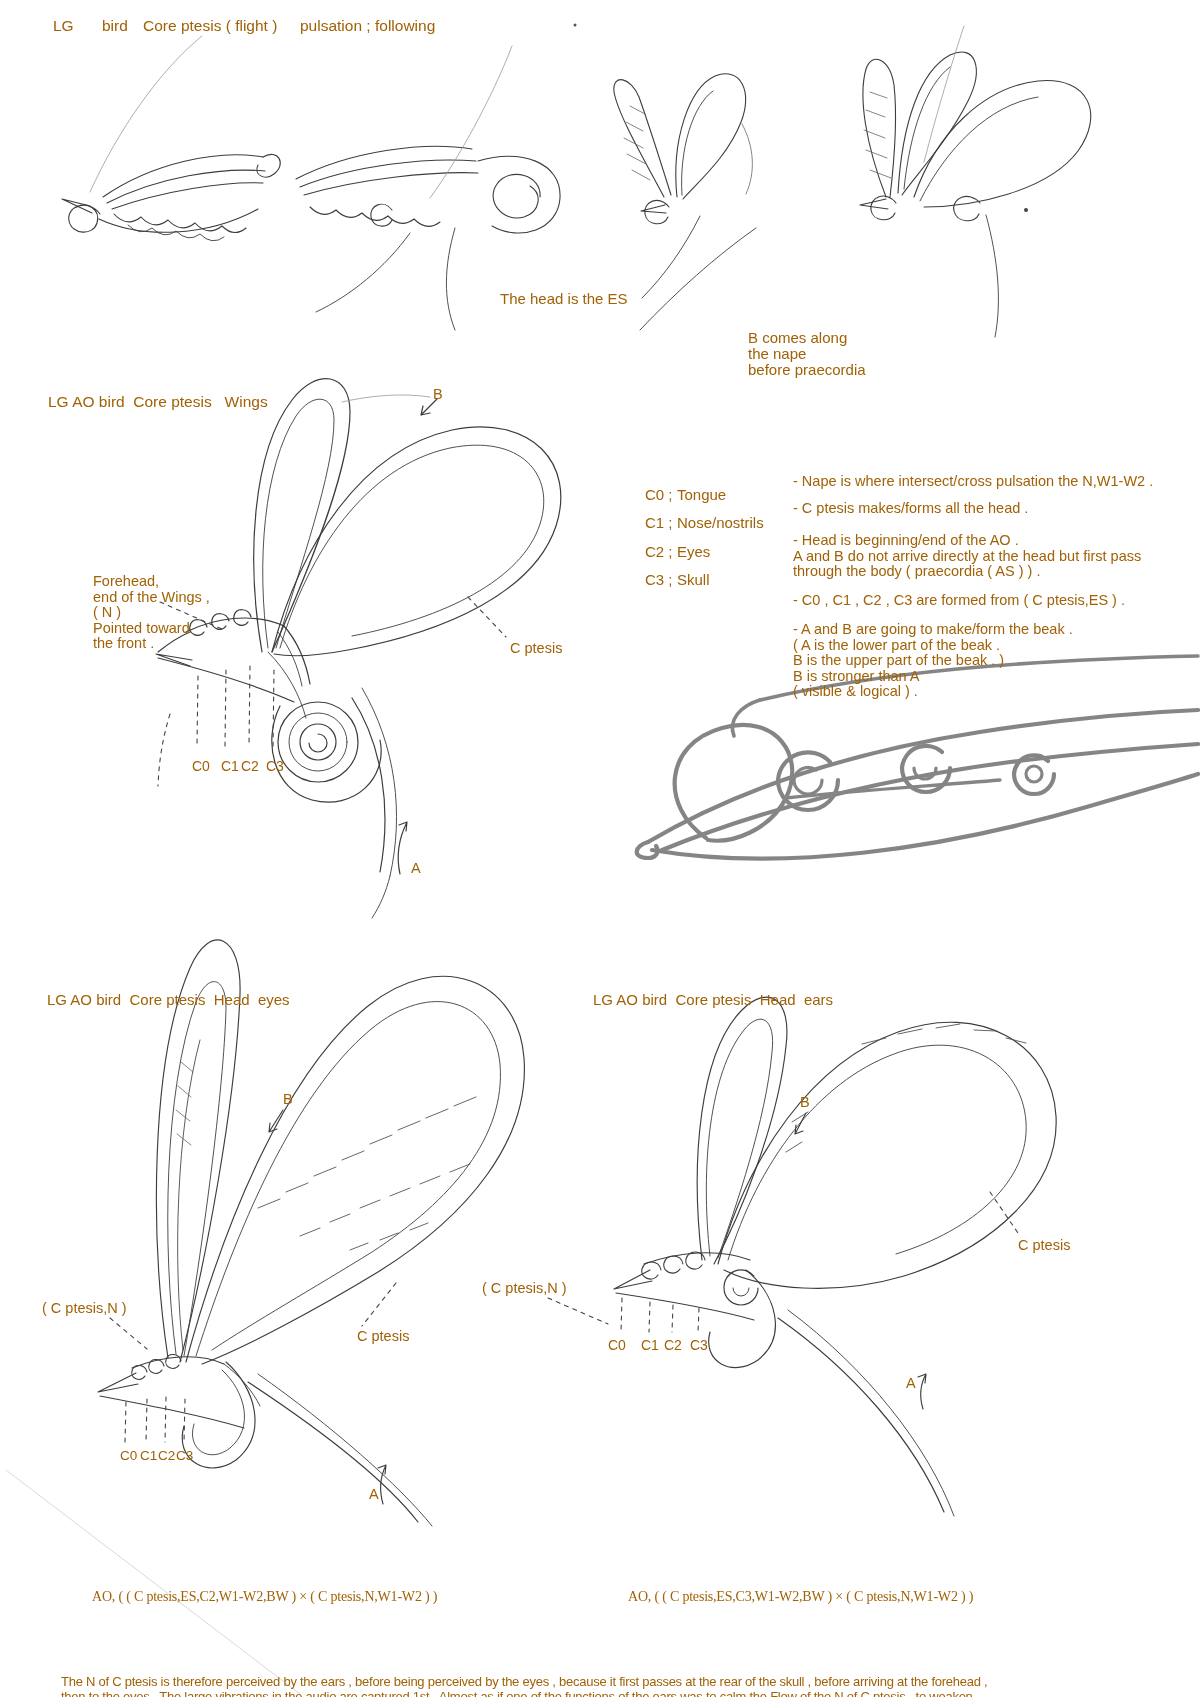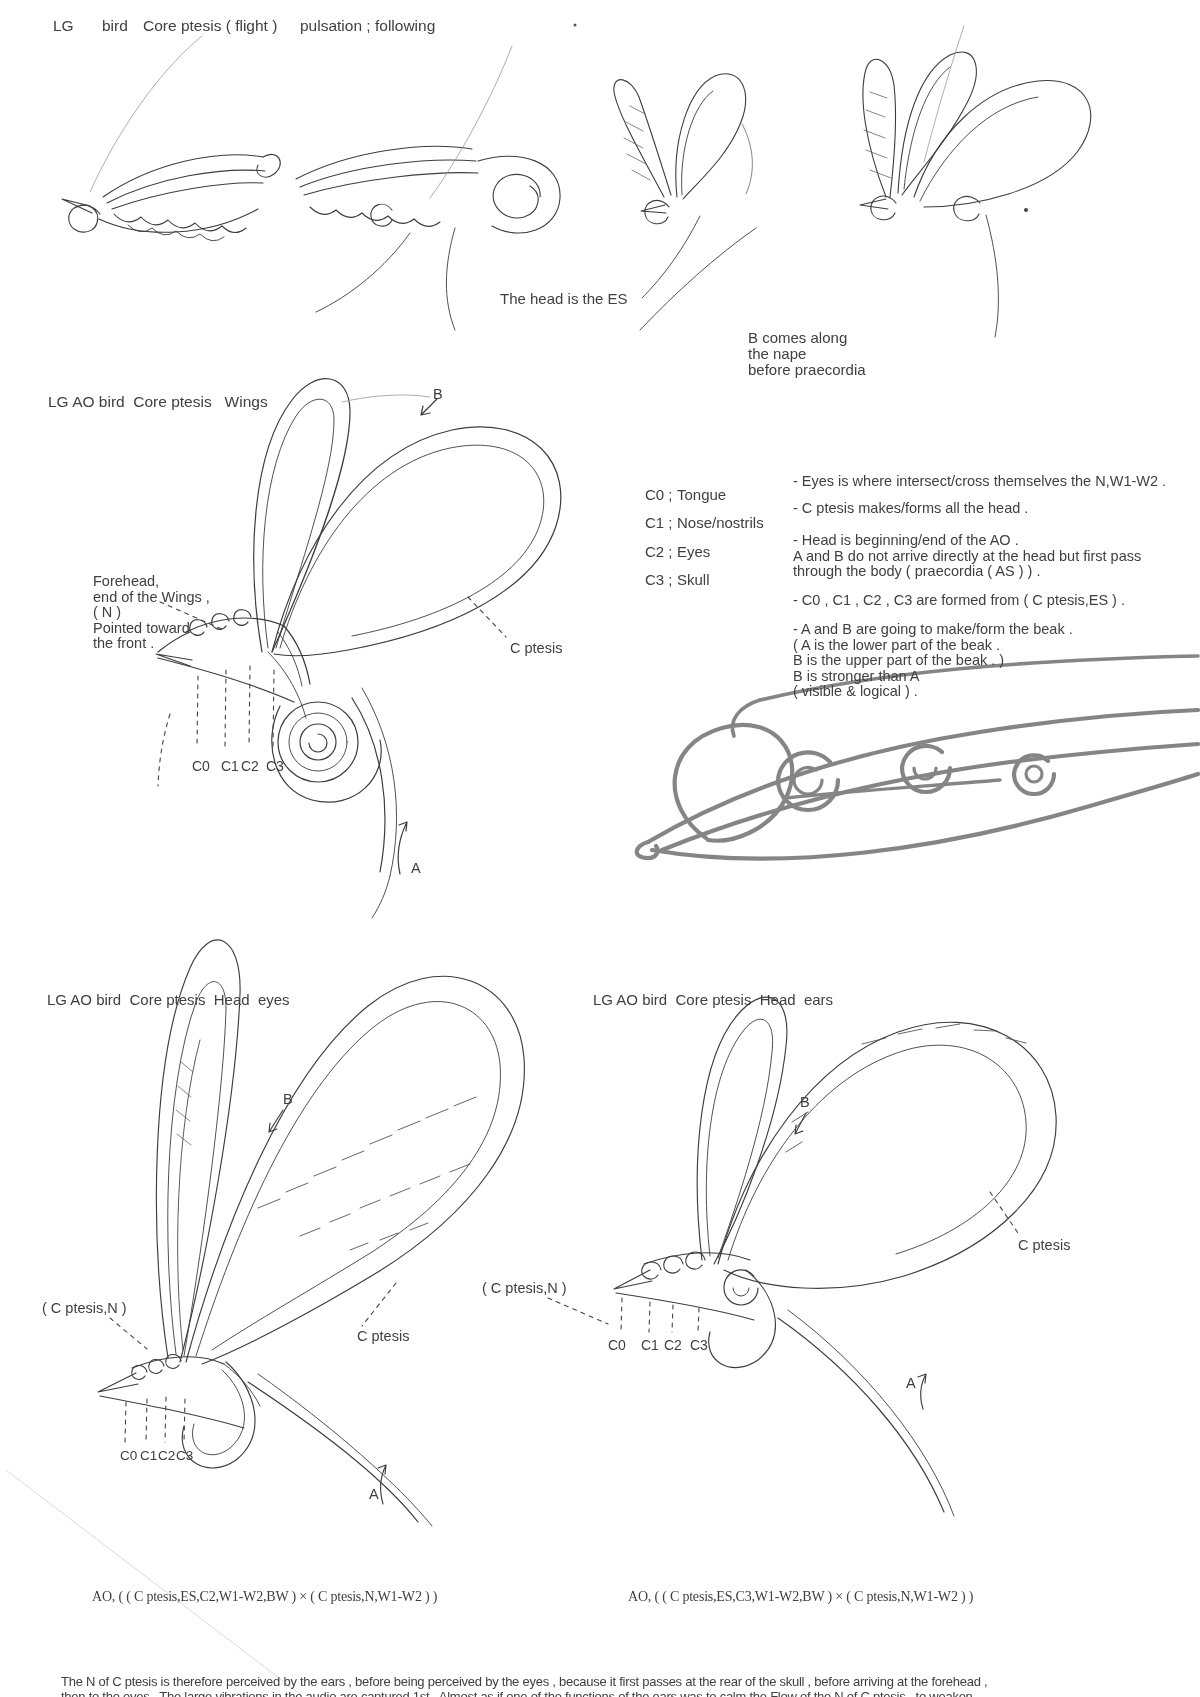--- a/index.html
+++ b/index.html
@@ -1,19 +1,19 @@
 <!DOCTYPE html>
 <html><head>
 <meta charset="utf-8">
 <style>
   html,body{margin:0;padding:0;background:#e8e8e8;}
   #page{position:relative;width:1200px;height:1697px;background:#ffffff;overflow:hidden;
         font-family:"Liberation Sans",sans-serif;color:#222;}
   #sketch{position:absolute;left:0;top:0;z-index:1;pointer-events:none;}
-  .t{position:absolute;z-index:2;color:#404040;}
+  .t{position:absolute;z-index:2;color:#a16207;}
   .pre{white-space:pre-line;margin-top:44px;}
   .nw{white-space:pre;}
   .f16{font-size:15.5px;}
   .f15{font-size:15px;}
   .f14{font-size:14.5px;line-height:15.5px;}
   .f13{font-size:14px;line-height:15.5px;}
   .fsm{font-size:13.5px;}
   .para{font-size:13.8px;line-height:15.8px;letter-spacing:-0.35px;}
   .formula{font-size:14px;letter-spacing:-0.2px;font-family:Liberation Serif, serif;}
   .footer{font-size:13px;line-height:15.3px;letter-spacing:-0.25px;}
@@ -255,21 +255,21 @@
     </div>
     <div class="t f15" style="left:645px;top:543px">
       <span class="legend-key">C2 ;</span><span>Eyes</span>
     </div>
     <div class="t f15" style="left:645px;top:571px">
       <span class="legend-key">C3 ;</span><span>Skull</span>
     </div>
   </div>
 
   <div>
-    <div class="t f14 pre note" style="left:793px;top:430px">- Eyes is where intersect/cross themselves the N,W1-W2 .</div>
+    <div class="t f14 pre note" style="left:793px;top:430px">- Nape is where intersect/cross pulsation the N,W1-W2 .</div>
     <div class="t f14 pre note" style="left:793px;top:457px">- C ptesis makes/forms all the head .</div>
     <div class="t f14 pre note" style="left:793px;top:489px">- Head is beginning/end of the AO .
 A and B do not arrive directly at the head but first pass
 through the body ( praecordia ( AS ) ) .</div>
     <div class="t f14 pre note" style="left:793px;top:549px">- C0 , C1 , C2 , C3 are formed from ( C ptesis,ES ) .</div>
     <div class="t f14 pre note" style="left:793px;top:578px">- A and B are going to make/form the beak .
 ( A is the lower part of the beak .
 B is the upper part of the beak . )
 B is stronger than A
 ( visible &amp; logical ) .</div>

